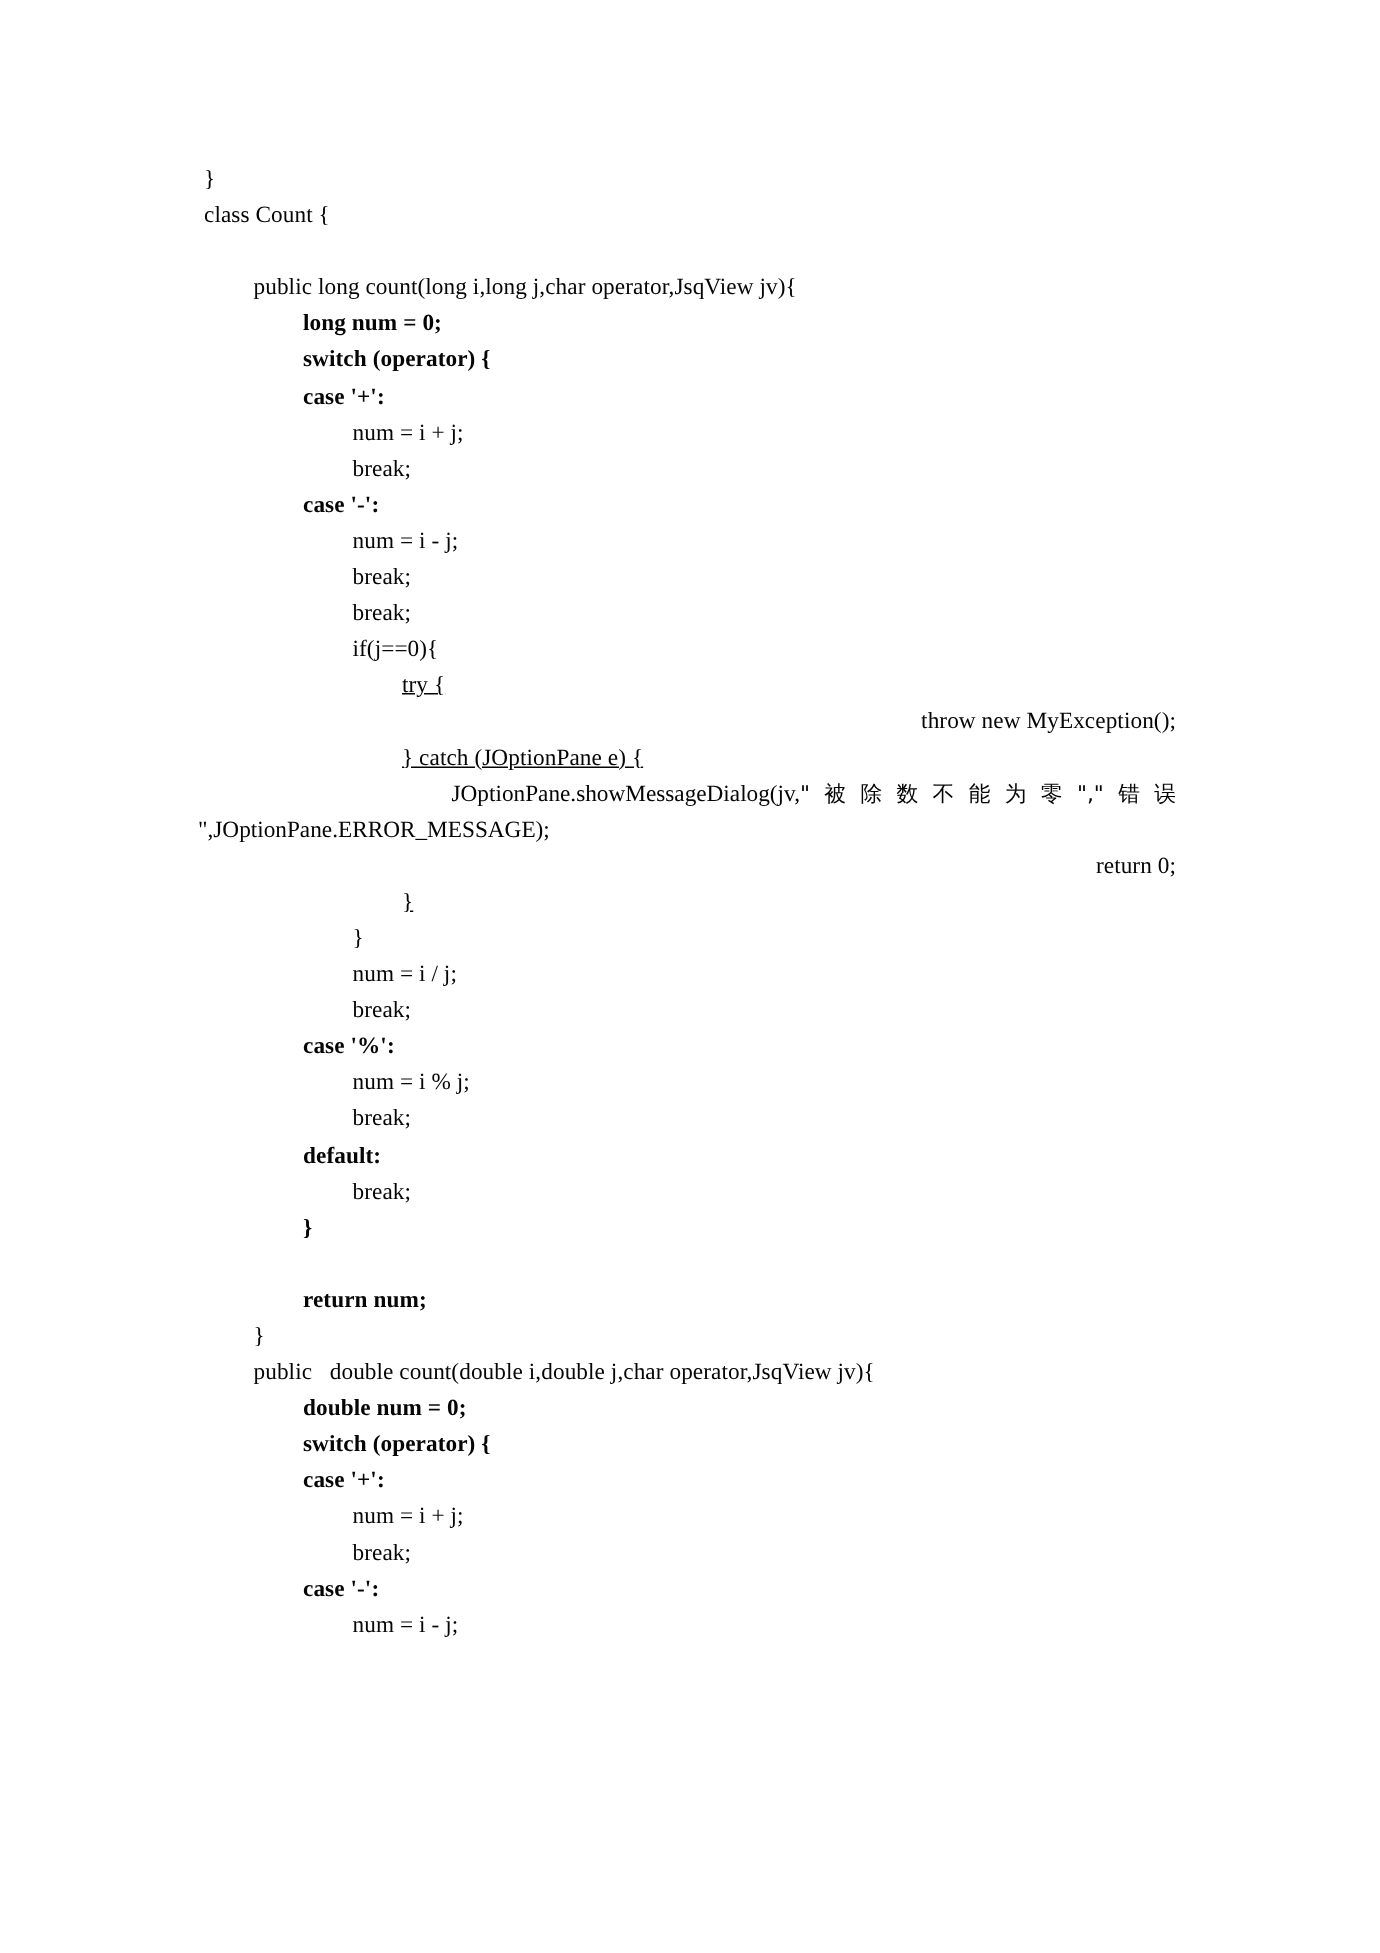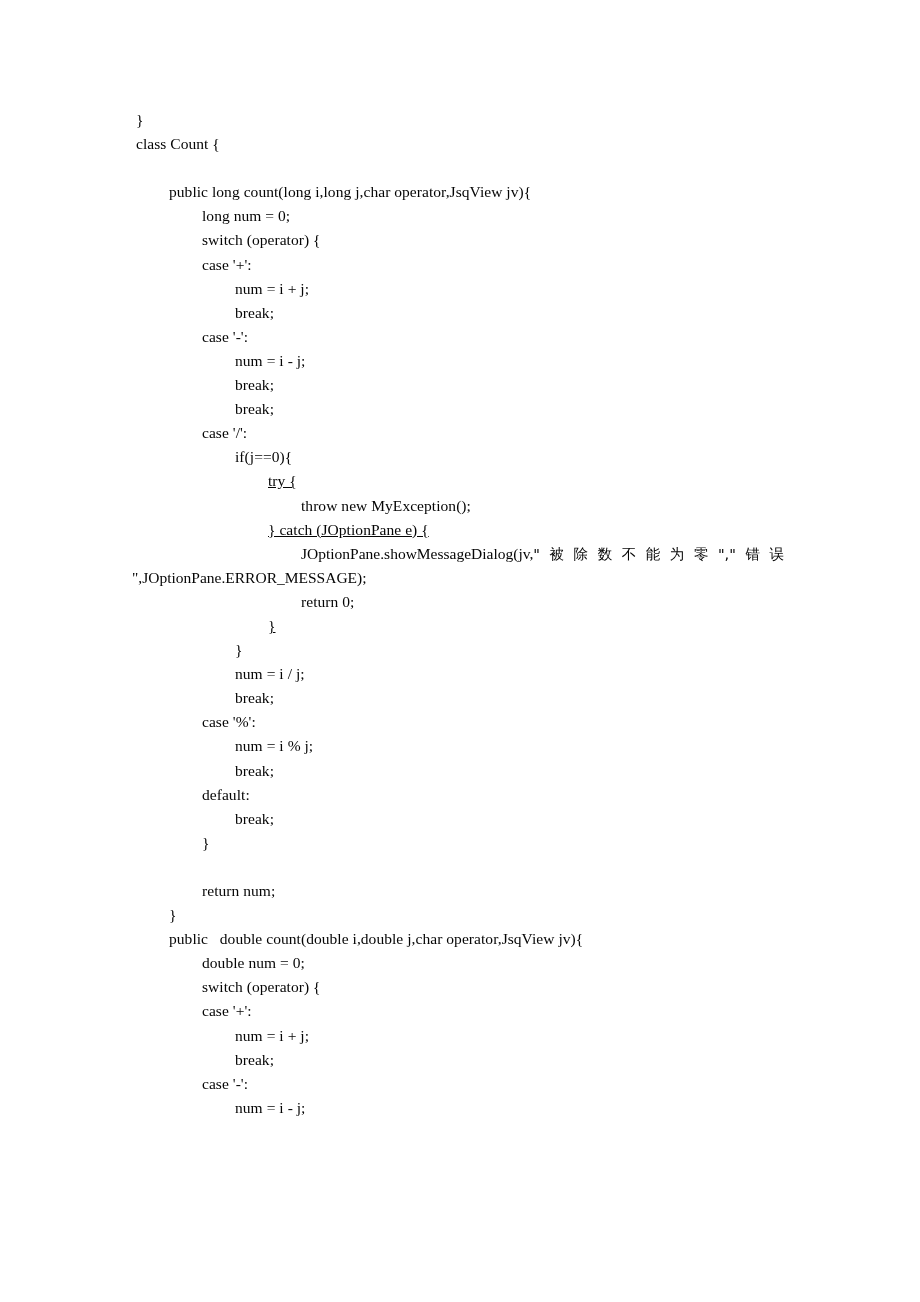--- a/index.html
+++ b/index.html
@@ -25,24 +25,24 @@
   .code-line {
     font-size: 15.5px;
     line-height: 24.1px;
     white-space: pre;
     color: #050505;
     letter-spacing: 0.05px;
   }
   
   .ind-0 { padding-left: 0px; }
   .ind-1 { padding-left: 33px; }
-  .ind-2 { padding-left: 66px; }
+  .ind-2 { padding-left: 66px; font-weight: bold; }
   .ind-3 { padding-left: 99px; }
   .ind-4 { padding-left: 132px; text-decoration: underline; }
-  .ind-5 { padding-left: 165px; }
+  .ind-5 { padding-left: 165px; text-align: right; }
 
   .blank-line {
     font-size: 15.5px;
     line-height: 24.1px;
     height: 24.1px;
   }
   
   .code-line-justified {
     font-size: 15.5px;
     line-height: 24.1px;
@@ -80,21 +80,20 @@
         <div class="code-line ind-1">public long count(long i,long j,char operator,JsqView jv){</div>
         <div class="code-line ind-2">long num = 0;</div>
         <div class="code-line ind-2">switch (operator) {</div>
         <div class="code-line ind-2">case '+':</div>
         <div class="code-line ind-3">num = i + j;</div>
         <div class="code-line ind-3">break;</div>
         <div class="code-line ind-2">case '-':</div>
         <div class="code-line ind-3">num = i - j;</div>
         <div class="code-line ind-3">break;</div>
         <div class="code-line ind-3">break;</div>
-        <div class="code-line ind-2">case '/':</div>
         <div class="code-line ind-3">if(j==0){</div>
         <div class="code-line ind-4">try {</div>
         <div class="code-line ind-5">throw new MyException();</div>
         <div class="code-line ind-4">} catch (JOptionPane e) {</div>
       </div>
 
     <div class="code-line-justified">
       <span class="seg-a ind-5">JOptionPane.showMessageDialog(jv,</span><span class="seg-b cjk">"被除数不能为零","错误</span>
     </div>
     <div class="code-line-cont">",JOptionPane.ERROR_MESSAGE);</div>

